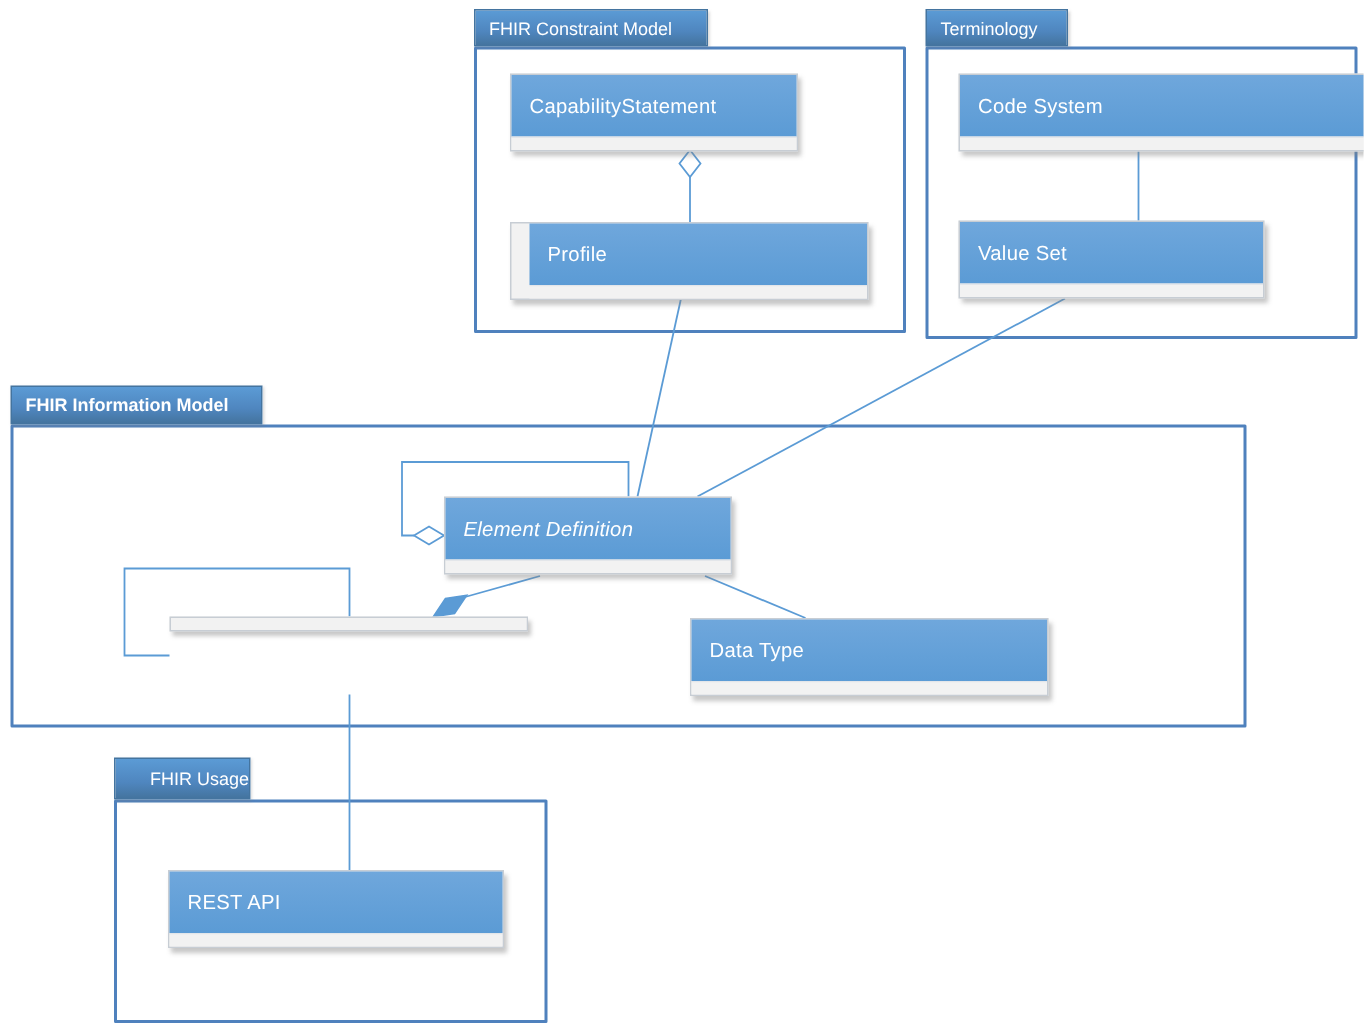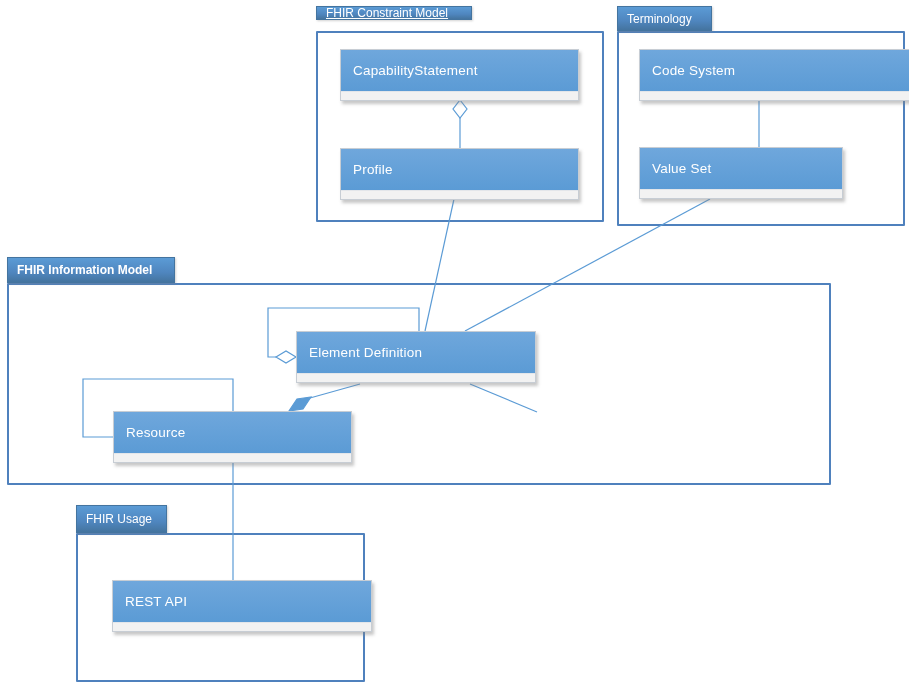--- a/index.html
+++ b/index.html
@@ -59,38 +59,38 @@
     align-items:center;
     padding-left:12px;
     letter-spacing:.2px;
   }
   .cls-compartment{
     height:8px;
     background:var(--compartment-gray);
   }
 
   
-  #pkg-constraint-tab  {left:316px;top:6px;width:156px;height:14px;text-decoration:underline;}
+  #pkg-constraint-tab  {left:316px;top:6px;width:156px;height:25px;}
   #pkg-constraint-body {left:316px;top:31px;width:288px;height:191px;}
   #pkg-terminology-tab {left:617px;top:6px;width:95px;height:25px;}
   #pkg-terminology-body{left:617px;top:31px;width:288px;height:195px;}
   #pkg-information-tab {left:7px;top:257px;width:168px;height:26px;font-weight:bold;}
   #pkg-information-body{left:7px;top:283px;width:824px;height:202px;}
-  #pkg-usage-tab       {left:76px;top:505px;width:91px;height:28px;}
+  #pkg-usage-tab       {left:76px;top:505px;width:91px;height:28px;justify-content:flex-end;}
   #pkg-usage-body      {left:76px;top:533px;width:289px;height:149px;}
 
   
-  #cls-capability {left:340px;top:49px;width:239px;}
-  #cls-profile    {left:340px;top:148px;width:239px;}
+  #cls-capability {left:340px;top:49px;width:192px;}
+  #cls-profile    {left:340px;top:148px;width:239px;padding-left:12px;}
   #cls-codesystem {left:639px;top:49px;width:276px;}
   #cls-valueset   {left:639px;top:147px;width:204px;}
-  #cls-elementdef {left:296px;top:331px;width:240px;}
+  #cls-elementdef {left:296px;top:331px;width:192px;font-style:italic;}
   #cls-resource   {left:113px;top:411px;width:239px;}
   #cls-datatype   {left:460px;top:412px;width:239px;}
-  #cls-restapi    {left:112px;top:580px;width:260px;}
+  #cls-restapi    {left:112px;top:580px;width:224px;}
 </style>
 </head>
 <body>
 
 <div class="canvas">
 
   <div class="pkg-body" id="pkg-constraint-body"></div>
   <div class="pkg-tab" id="pkg-constraint-tab">
     <span>FHIR Constraint Model</span>
   </div>
@@ -155,23 +155,26 @@
     <div class="cls-name">Value Set</div>
     <div class="cls-compartment"></div>
   </div>
 
   <div class="uml-class" id="cls-elementdef">
     <div class="cls-name">Element Definition</div>
     <div class="cls-compartment"></div>
   </div>
 
   <div class="uml-class" id="cls-resource">
-    <div class="cls-name">Resource</div>
     <div class="cls-compartment"></div>
   </div>
 
+  <div class="uml-class" id="cls-datatype">
+    <div class="cls-name">Data Type</div>
+    <div class="cls-compartment"></div>
+  </div>
 
   <div class="uml-class" id="cls-restapi">
     <div class="cls-name">REST API</div>
     <div class="cls-compartment"></div>
   </div>
 
 </div>
 
 </body></html>

